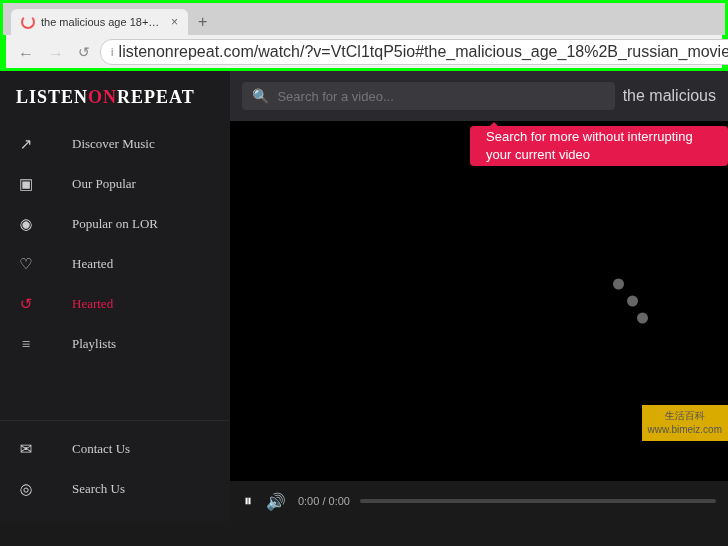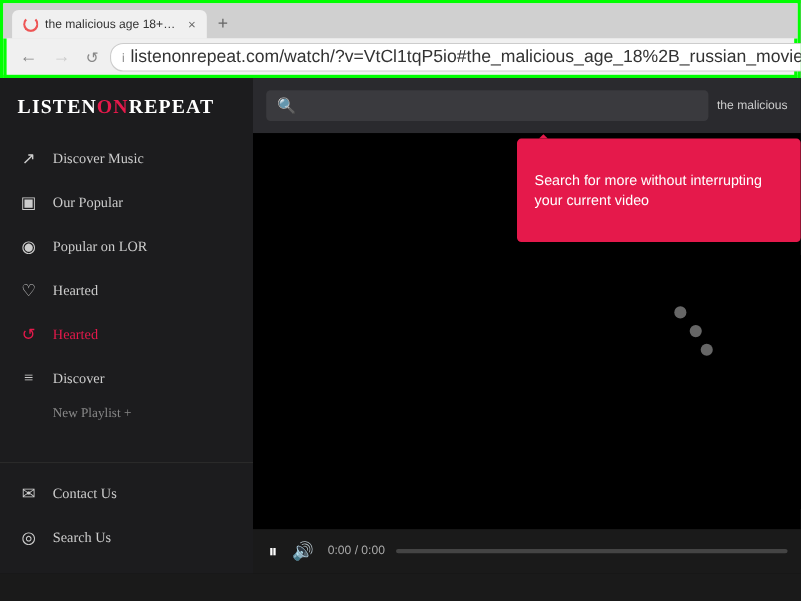--- a/index.html
+++ b/index.html
@@ -129,21 +129,21 @@
       cursor: pointer;
       gap: 12px;
     }
     .nav-item.active { color: #e5194b; }
     .nav-item .icon {
       width: 20px; height: 20px;
       display: flex; align-items: center; justify-content: center;
       font-size: 15px;
       flex-shrink: 0;
     }
-    .nav-label { font-size: 13px; }
+    .nav-label { font-size: 13px; margin-left: 24px; }
     .new-playlist-btn {
       margin: 4px 16px 8px 48px;
       color: #888;
       font-size: 12px;
       cursor: pointer;
     }
     .sidebar-bottom {
       padding: 8px 0 12px 0;
       border-top: 1px solid #2a2a2a;
     }
@@ -179,32 +179,32 @@
     .search-input {
       background: none;
       border: none;
       outline: none;
       color: #aaa;
       font-size: 13px;
       flex: 1;
     }
     .current-track-label {
       color: #ccc;
-      font-size: 11px;
+      font-size: 16px;
       white-space: nowrap;
     }
 
     
     .search-tooltip {
       position: absolute;
       top: 55px;
       left: 240px;
       background: #e5194b;
       color: white;
-      padding: 29px 16px;
+      padding: 2px 16px;
       border-radius: 4px;
       font-size: 13px;
       max-width: 270px;
       z-index: 100;
       line-height: 1.4;
     }
     .search-tooltip::before {
       content: '';
       position: absolute;
       top: -8px;
@@ -323,55 +323,59 @@
       <div class="nav-item">
         <span class="icon">♡</span>
         <span class="nav-label">Hearted</span>
       </div>
       <div class="nav-item active">
         <span class="icon" style="color:#e5194b;">↺</span>
         <span class="nav-label">Hearted</span>
       </div>
       <div class="nav-item">
         <span class="icon">≡</span>
-        <span class="nav-label">Discover</span>
-      </div>
-      <div class="new-playlist-btn">New Playlist +</div>
+        <span class="nav-label">Playlists</span>
+      </div>
     </div>
     <div class="sidebar-bottom">
       <div class="nav-item">
         <span class="icon">✉</span>
         <span class="nav-label">Contact Us</span>
       </div>
       <div class="nav-item">
         <span class="icon">◎</span>
         <span class="nav-label">Search Us</span>
       </div>
     </div>
   </div>
 
   <div class="main-content">
 
     <div class="top-bar">
       <div class="search-box">
         <span class="search-icon">🔍</span>
+        <input class="search-input" type="text" placeholder="Search for a video..." style="">
       </div>
       <span class="current-track-label">the malicious</span>
     </div>
 
     <div class="search-tooltip">
       <span>Search for more without interrupting your current video</span>
     </div>
 
     <div class="video-area">
       <div class="loading-dots">
         <div class="dot"></div>
         <div class="dot" style="margin-left:14px;"></div>
         <div class="dot" style="margin-left:24px;"></div>
       </div>
+      <div class="watermark">
+        <div>生活百科</div>
+        <div>www.bimeiz.com</div>
+      </div>
     </div>
 
     <div class="video-controls">
       <button class="ctrl-btn">⏸</button>
       <button class="ctrl-btn">🔊</button>
       <span class="time-label">0:00 / 0:00</span>
       <div class="progress-bar"></div>
     </div>
   </div>
 </div>

